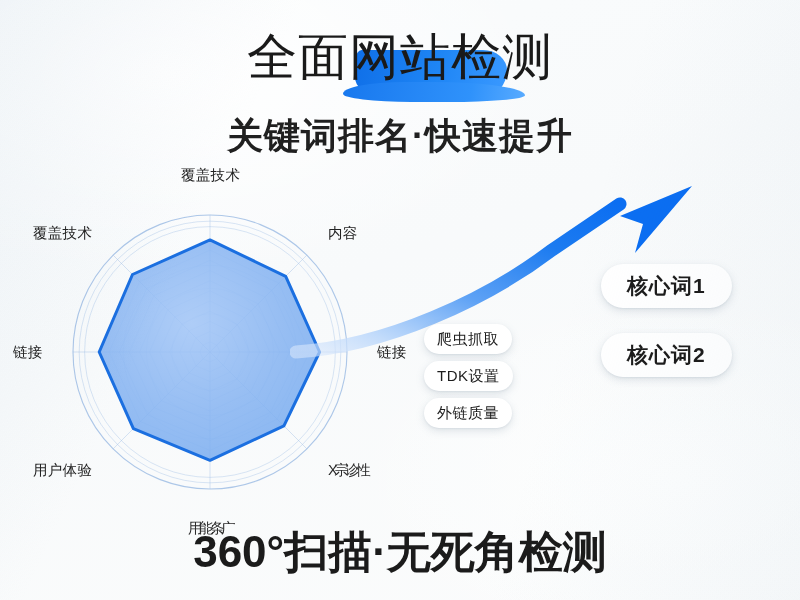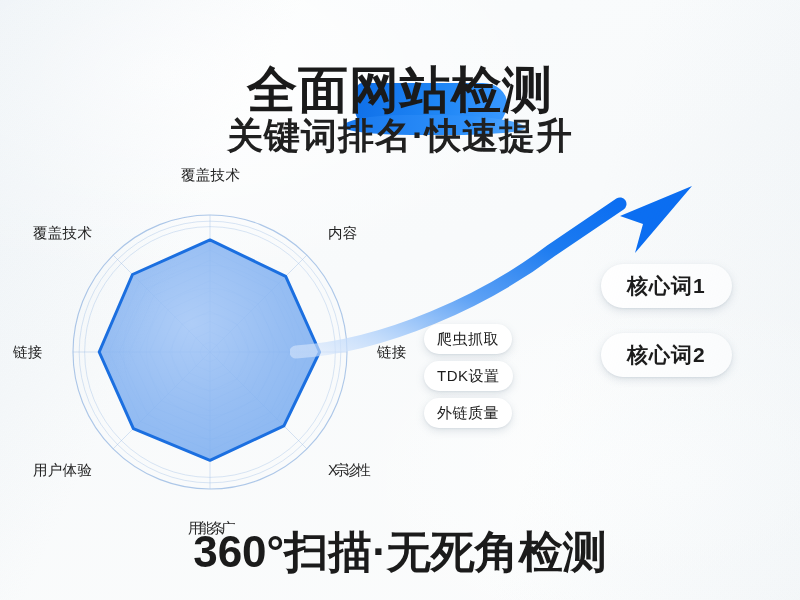--- a/index.html
+++ b/index.html
@@ -41,25 +41,24 @@
     top: 30px;
     left: 0;
     width: 800px;
     text-align: center;
   }
   .headline {
     position: relative;
     display: inline-block;
     font-size: 50px;
     line-height: 1.08;
-    font-weight: bold;
+    font-weight: normal;
     color: #1a1a1a;
     letter-spacing: 1px;
     white-space: nowrap;
-    margin-top: 33px;
   }
   .hl-swash {
     position: absolute;
     left: 108px;
     top: 20px;
     width: 152px;
     height: 46px;
     background: linear-gradient(100deg, #0f6fe8 0%, #1f86f5 55%, #3a99ff 100%);
     border-radius: 6px 26px 22px 30px / 10px 22px 26px 20px;
     z-index: 0;

